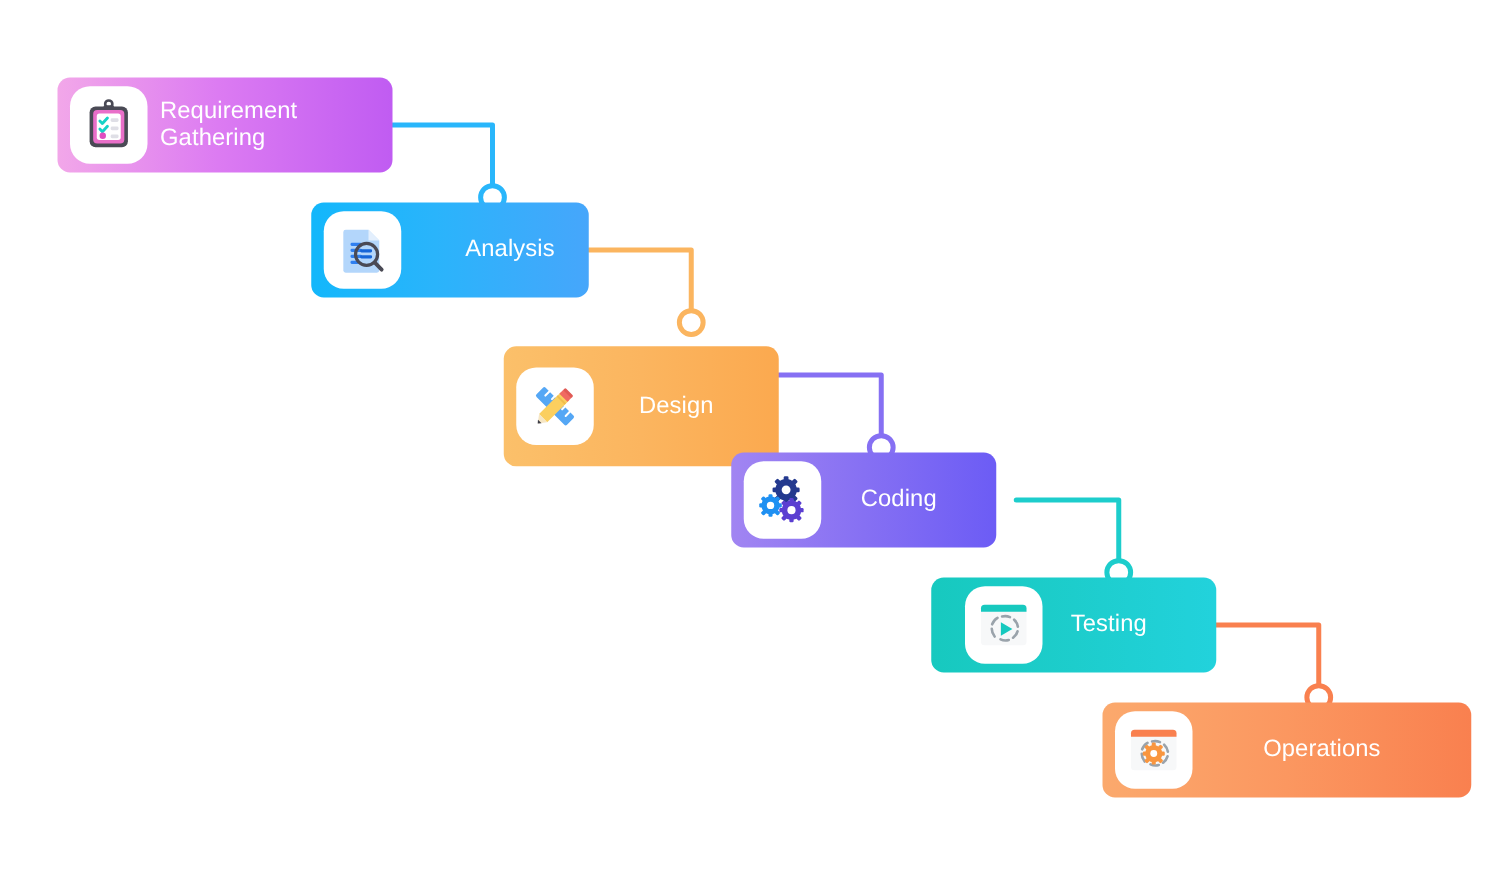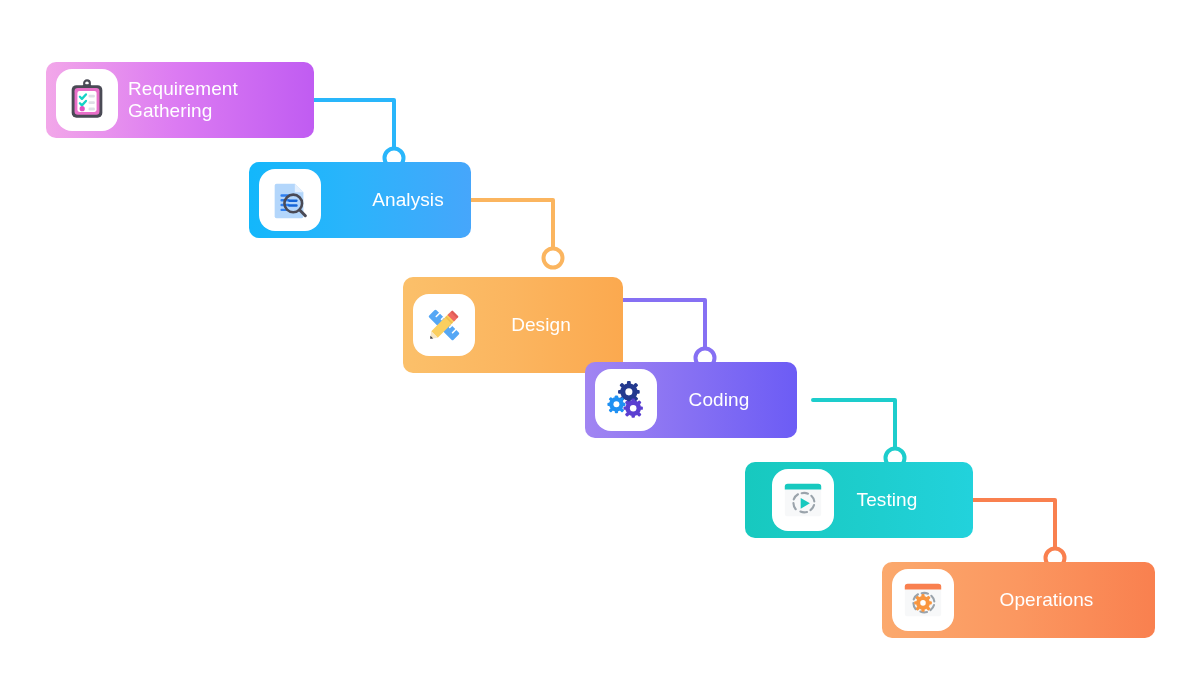--- a/index.html
+++ b/index.html
@@ -78,21 +78,21 @@
     left: 585px; top: 362px; width: 212px; height: 76px;
     padding: 0 10px;
     background: linear-gradient(90deg, #a185f2 0%, #8670f3 50%, #6c5cf5 100%);
   }
   #card-testing {
     left: 745px; top: 462px; width: 228px; height: 76px;
     padding: 0 27px;
     background: linear-gradient(90deg, #17c9bf 0%, #1dcdcc 50%, #22d2dc 100%);
   }
   #card-operations {
-    left: 882px; top: 562px; width: 273px; height: 76px;
+    left: 882px; top: 562px; width: 295px; height: 76px;
     padding: 0 10px;
     background: linear-gradient(90deg, #fba96d 0%, #fb9760 50%, #f9804f 100%);
   }
 </style>
 </head>
 <body>
 
 <div id="stage">
 
   <svg class="connector-layer" viewBox="0 0 1200 700">

